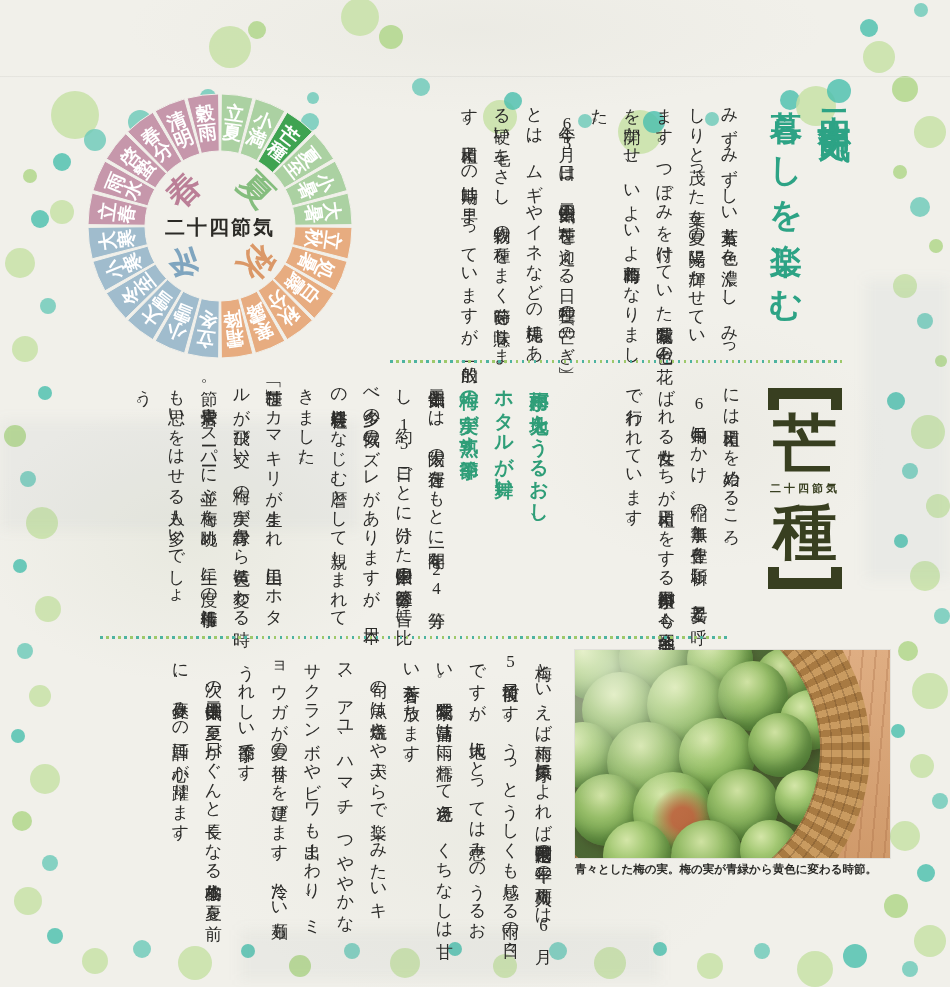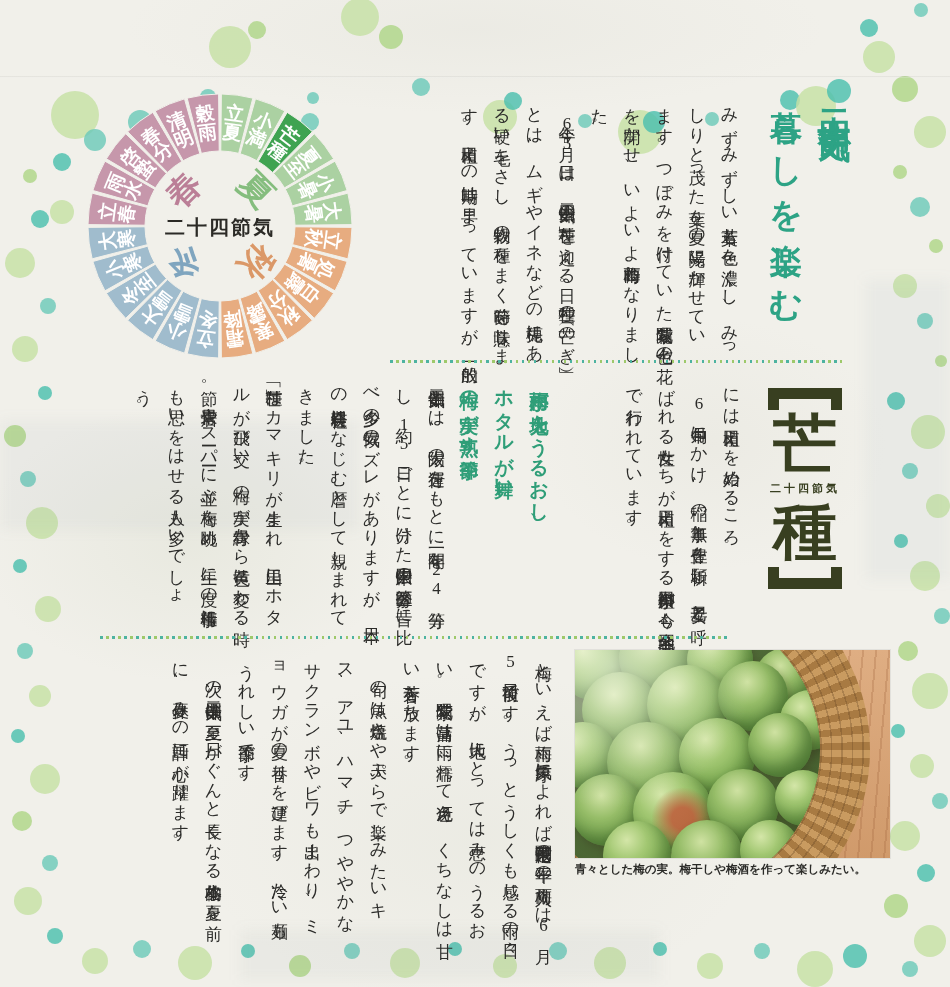--- a/index.html
+++ b/index.html
@@ -295,14 +295,14 @@
         <div class="plum v2" style="left: 41px; top: 169px; height: 72px; width: 72px;"></div>
         <div class="plum v1 blush" style="left: 103px; top: 167px; height: 80px; width: 80px;"></div>
         <div class="plum v2" style="left: 177px; top: 164px; height: 72px; width: 72px;"></div>
         <div class="plum v1" style="left: 245px; top: 165px; height: 56px; width: 56px;"></div>
         <div class="plum v1" style="left: 73px; top: 216px; height: 68px; width: 68px;"></div>
         <div class="plum v2" style="left: 141px; top: 215px; height: 72px; width: 72px;"></div>
         <div class="plum v1" style="left: 210px; top: 215px; height: 60px; width: 60px;"></div>
       </div>
     <div class="photo-light"></div>
   </div>
-  <div class="caption">青々とした梅の実。梅干しや梅酒を作って楽しみたい。</div>
+  <div class="caption">青々とした梅の実。梅の実が青緑から黄色に変わる時節。</div>
 </div>
 
 </body></html>

